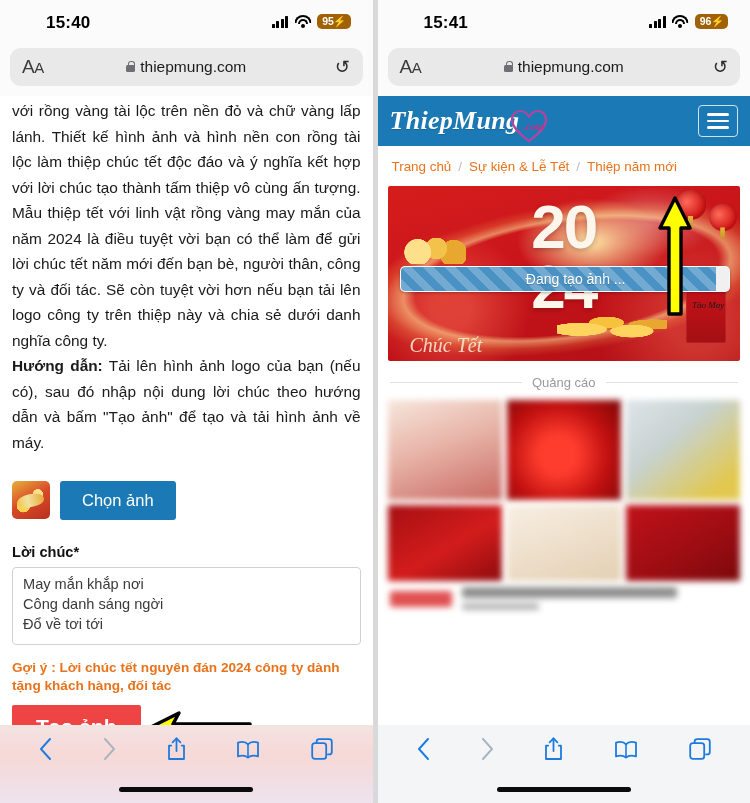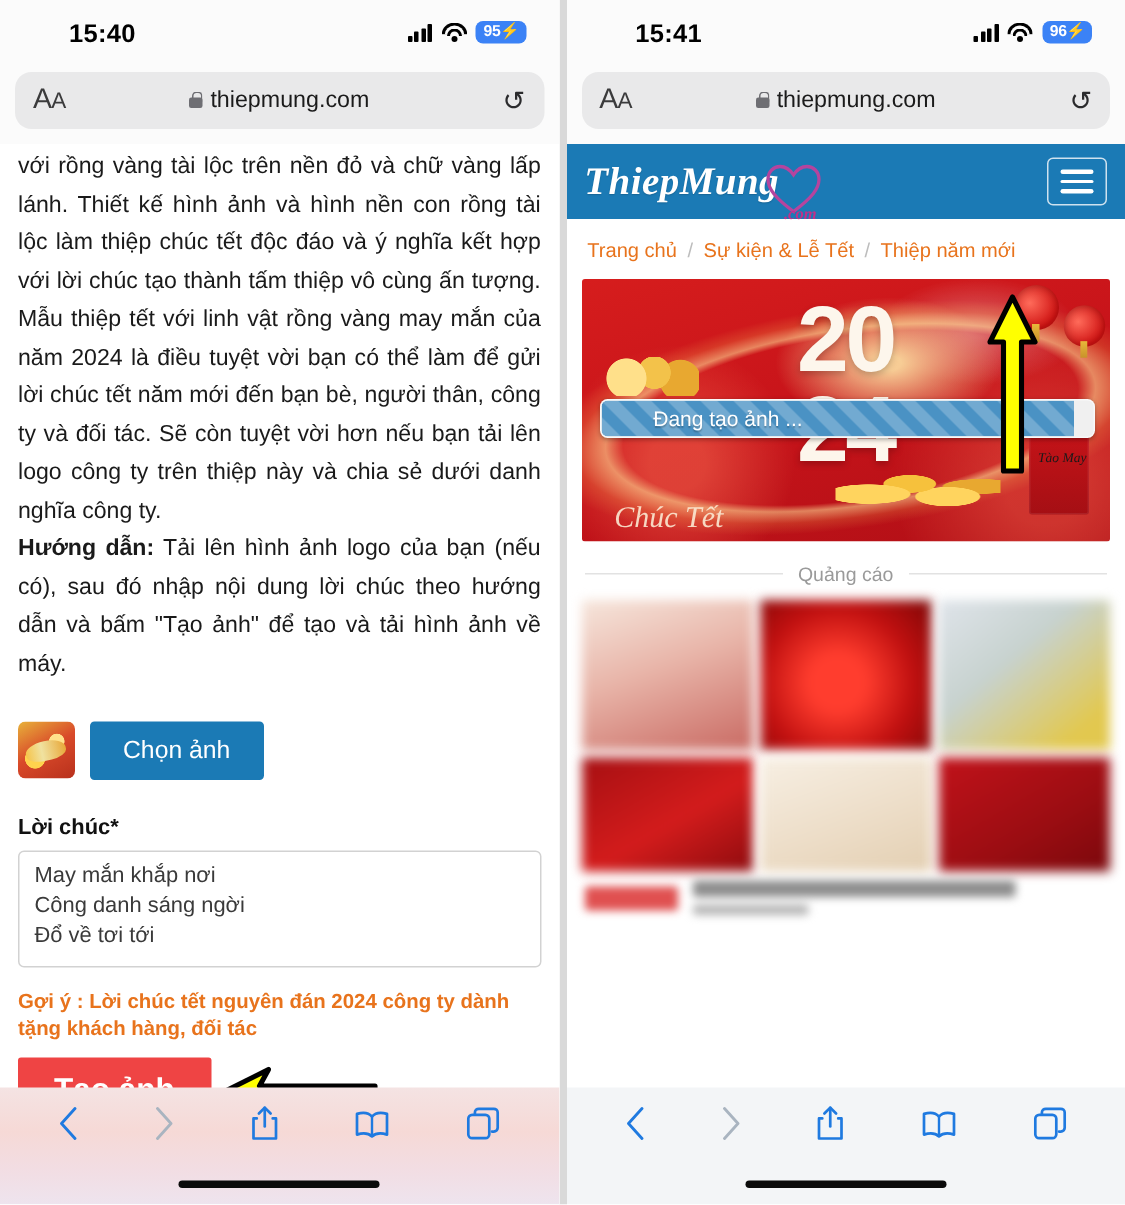--- a/index.html
+++ b/index.html
@@ -40,21 +40,21 @@
     border-bottom: none; border-radius: 50% 50% 0 0 / 100% 100% 0 0;
     transform: translateX(-50%);
   }
   .wifi span.a { width: 17px; height: 8px; top: 0; }
   .wifi span.b { width: 10px; height: 5px; top: 4px; }
   .wifi span.c {
     width: 4px; height: 4px; top: 9px; border-radius: 50%;
     background: #000; border: none;
   }
   .batt {
-    background: #3b82f6; color: #fff; font-size: 10.5px; font-weight: bold;
+    background: #a16207; color: #fff; font-size: 10.5px; font-weight: bold;
     border-radius: 5px; padding: 1.5px 4px 1.5px 5px; line-height: 1;
     display: flex; align-items: center; height: 15px; letter-spacing: -.2px;
   }
 
   
   .urlbar-wrap { padding: 0 10px 10px; background: #fbfbfb; }
   .urlbar {
     height: 38px; background: #e9e9ea; border-radius: 11px;
     display: flex; align-items: center; position: relative; padding: 14px 12px;
   }
@@ -140,21 +140,21 @@
   .logo-wrap { position: relative; display: flex; align-items: center; }
   .logo-text {
     font-family: "Liberation Serif", serif; font-style: italic; font-weight: bold;
     font-size: 26px; color: #fff; letter-spacing: .3px;
     text-shadow: 0 1px 1px rgba(0,0,0,.18);
   }
   .logo-heart {
     position: absolute; right: -30px; top: 2px; width: 40px; height: 36px;
   }
   .logo-dotcom {
-    position: absolute; right: -25px; top: 31px;
+    position: absolute; right: -25px; top: 14px;
     font-size: 11px; font-weight: bold; color: #c0308a;
     font-style: italic; font-family: "Liberation Serif", serif; text-align: right;
   }
   .burger {
     width: 40px; height: 32px; border: 1px solid #cfe2ef; border-radius: 4px;
     display: flex; flex-direction: column; justify-content: center;
     align-items: center; gap: 4px; cursor: pointer; background: #1b7ab5;
   }
   .burger i { width: 22px; height: 2.6px; background: #fff; border-radius: 2px; display: block; }
   .breadcrumb {
@@ -234,21 +234,21 @@
     border: 1px solid rgba(255,255,255,.6);
     box-shadow: 0 1px 3px rgba(0,0,0,.3); overflow: hidden;
   }
   .progress-fill {
     height: 100%; width: 96%; border-radius: 4px 0 0 4px;
     background-image: linear-gradient(45deg,
       rgba(255,255,255,.22) 25%, transparent 25%, transparent 50%,
       rgba(255,255,255,.22) 50%, rgba(255,255,255,.22) 75%,
       transparent 75%, transparent);
     background-size: 22px 22px; background-color: #4a92c4;
-    display: flex; align-items: center; justify-content: flex-start; padding-left: 35px;
+    display: flex; align-items: center; justify-content: center; padding-left: 35px;
   }
   .progress-fill span {
     color: #fff; font-size: 14px; text-shadow: 0 1px 1px rgba(0,0,0,.25);
   }
   .ad-label {
     display: flex; align-items: center; gap: 10px;
     padding: 0 12px; margin-top: 14px; color: #9a9a9a; font-size: 13px;
   }
   .ad-label::before, .ad-label::after {
     content: ""; flex: 1; height: 1px; background: #e2e2e2;

